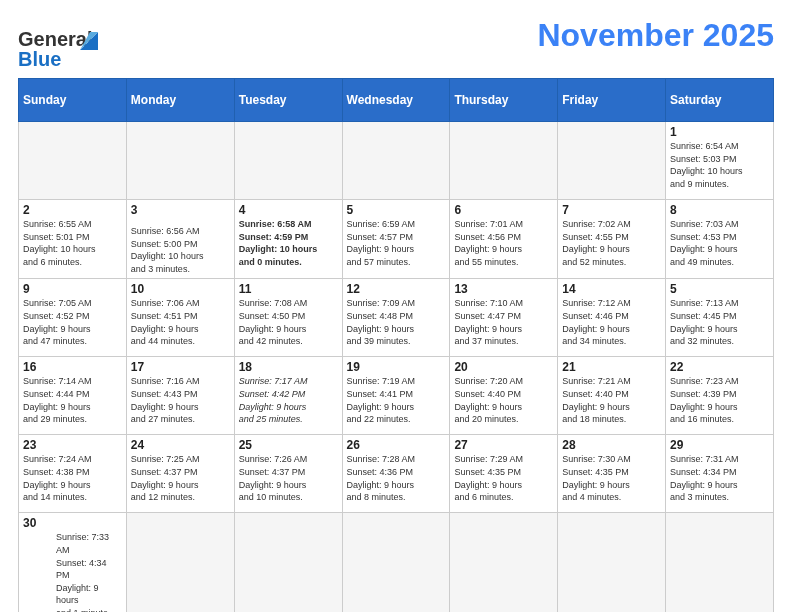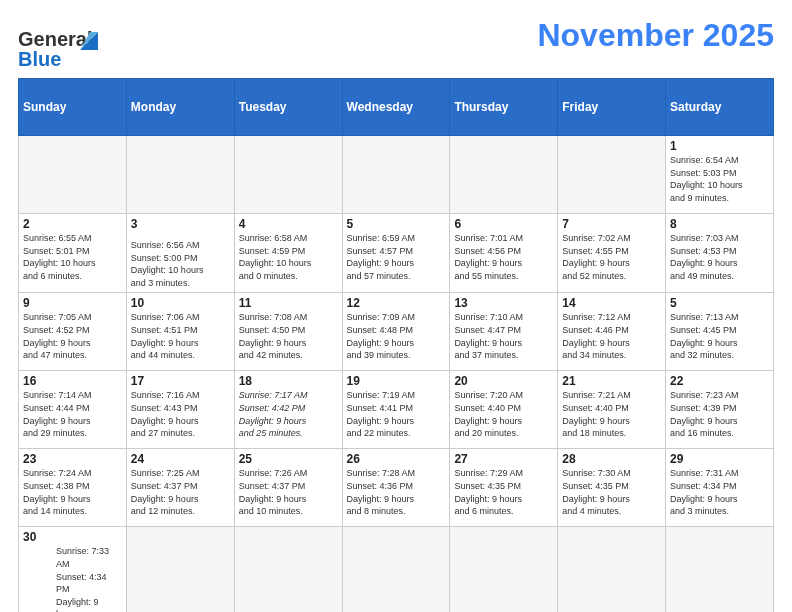--- a/index.html
+++ b/index.html
@@ -46,21 +46,21 @@
       border: 1px solid #ccc;
       border-collapse: collapse;
       width: 100%;
       table-layout: fixed;
     }
     .calendar th {
       background: #2a6dc9;
       color: #fff;
       font-size: 12px;
       font-weight: bold;
-      padding: 21px 4px;
+      padding: 14px 4px;
       border: 1px solid #2060b0;
       text-align: left;
     }
     .calendar td {
       border: 1px solid #ccc;
       vertical-align: top;
       padding: 3px 4px;
       font-size: 9.5px;
       color: #222;
       background: #fff;
@@ -140,21 +140,21 @@
           </td>
           <td>
             <span class="day-num">3</span>
             <div class="day-info" style="white-space: pre-line; margin-top: 8px;">Sunrise: 6:56 AM
 Sunset: 5:00 PM
 Daylight: 10 hours
 and 3 minutes.</div>
           </td>
           <td>
             <span class="day-num">4</span>
-            <div class="day-info" style="white-space: pre-line;">Sunrise: 6:58 AM
+            <div class="day-info" style="white-space: pre-line; font-weight: bold;">Sunrise: 6:58 AM
 Sunset: 4:59 PM
 Daylight: 10 hours
 and 0 minutes.</div>
           </td>
           <td>
             <span class="day-num">5</span>
             <div class="day-info" style="white-space: pre-line;">Sunrise: 6:59 AM
 Sunset: 4:57 PM
 Daylight: 9 hours
 and 57 minutes.</div>

